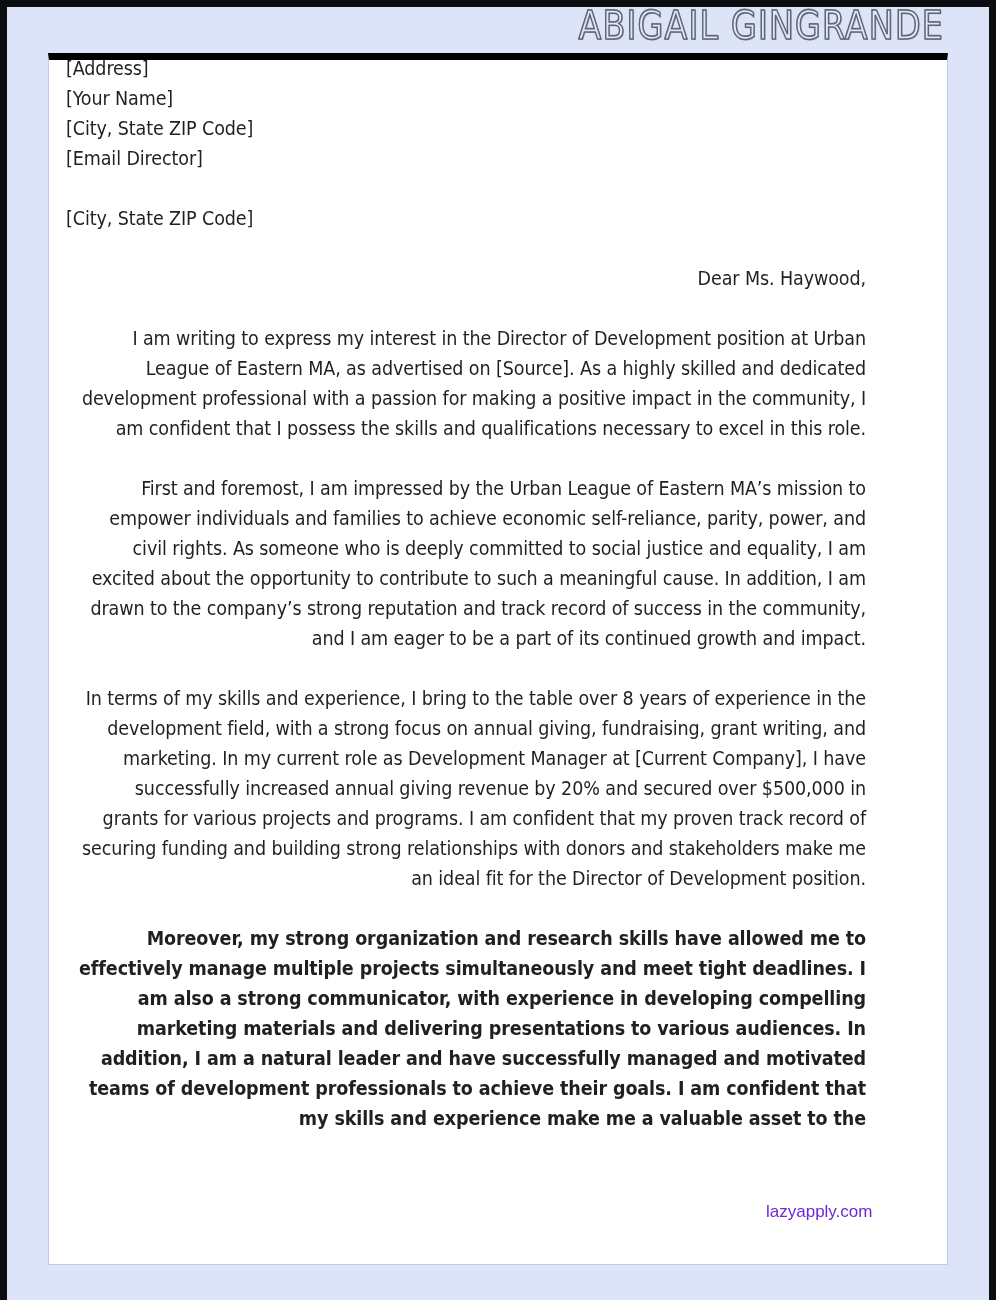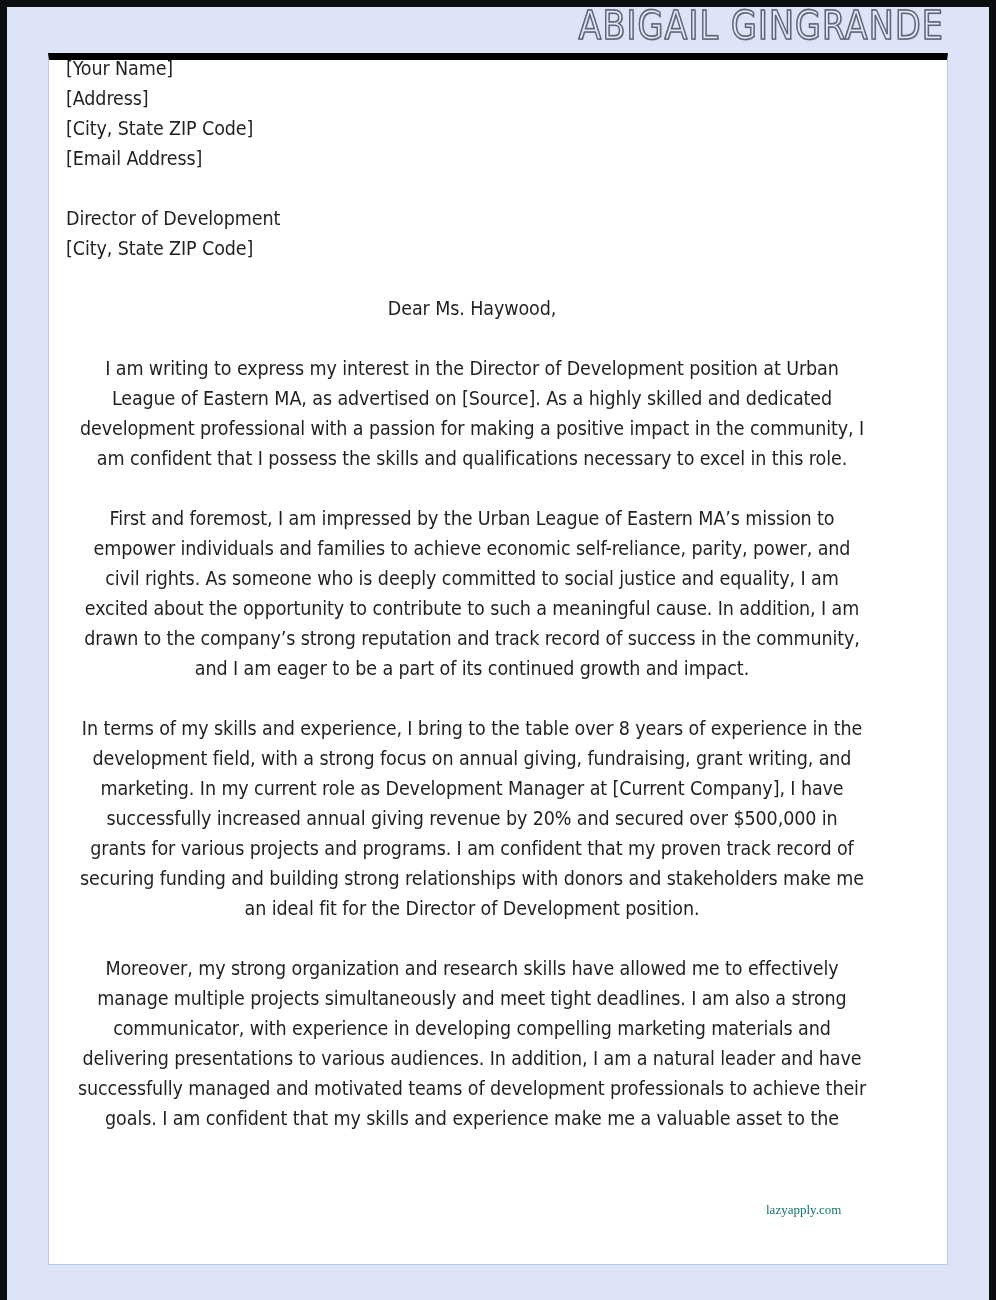--- a/index.html
+++ b/index.html
@@ -94,61 +94,60 @@
   .block {
     margin-bottom: 30px;
   }
 
   .block:last-child { margin-bottom: 0; }
 
   .block .line { display: block; white-space: nowrap; }
 
   p.para {
     margin: 0 0 30px 12px;
-    text-align: center;
+    text-align: right;
   }
 
-  p.para:last-child { margin-bottom: 0; }
+  p.para:last-child { margin-bottom: 0; font-weight: bold; }
 
   
   .watermark {
     position: absolute;
     left: 759px;
     top: 1196px;
-    font-family: Liberation Serif, serif;
-    font-size: 13px;
+    font-family: Liberation Sans, sans-serif;
+    font-size: 17px;
     line-height: 1;
-    color: #0f766e;
+    color: #6d28d9;
     white-space: nowrap;
     z-index: 5;
   }
 </style>
 </head>
 <body>
 
 <div class="doc-frame">
   <div class="canvas">
 
     <div class="header-band">
       <div class="applicant-name">ABIGAIL GINGRANDE</div>
     </div>
 
     <div class="page"></div>
 
     <div class="letter">
 
       <div class="block">
+        <span class="line">[Address]</span>
         <span class="line">[Your Name]</span>
-        <span class="line">[Address]</span>
         <span class="line">[City, State ZIP Code]</span>
-        <span class="line">[Email Address]</span>
+        <span class="line">[Email Director]</span>
       </div>
 
       <div class="block">
-        <span class="line">Director of Development</span>
         <span class="line">[City, State ZIP Code]</span>
       </div>
 
       <p class="para">Dear Ms. Haywood,</p>
 
       <p class="para">I am writing to express my interest in the Director of Development position at Urban League of Eastern MA, as advertised on [Source]. As a highly skilled and dedicated development professional with a passion for making a positive impact in the community, I am confident that I possess the skills and qualifications necessary to excel in this role.</p>
       <p class="para">First and foremost, I am impressed by the Urban League of Eastern MA’s mission to empower individuals and families to achieve economic self-reliance, parity, power, and civil rights. As someone who is deeply committed to social justice and equality, I am excited about the opportunity to contribute to such a meaningful cause. In addition, I am drawn to the company’s strong reputation and track record of success in the community, and I am eager to be a part of its continued growth and impact.</p>
       <p class="para">In terms of my skills and experience, I bring to the table over 8 years of experience in the development field, with a strong focus on annual giving, fundraising, grant writing, and marketing. In my current role as Development Manager at [Current Company], I have successfully increased annual giving revenue by 20% and secured over $500,000 in grants for various projects and programs. I am confident that my proven track record of securing funding and building strong relationships with donors and stakeholders make me an ideal fit for the Director of Development position.</p>
       <p class="para">Moreover, my strong organization and research skills have allowed me to effectively manage multiple projects simultaneously and meet tight deadlines. I am also a strong communicator, with experience in developing compelling marketing materials and delivering presentations to various audiences. In addition, I am a natural leader and have successfully managed and motivated teams of development professionals to achieve their goals. I am confident that my skills and experience make me a valuable asset to the</p>
     </div>

